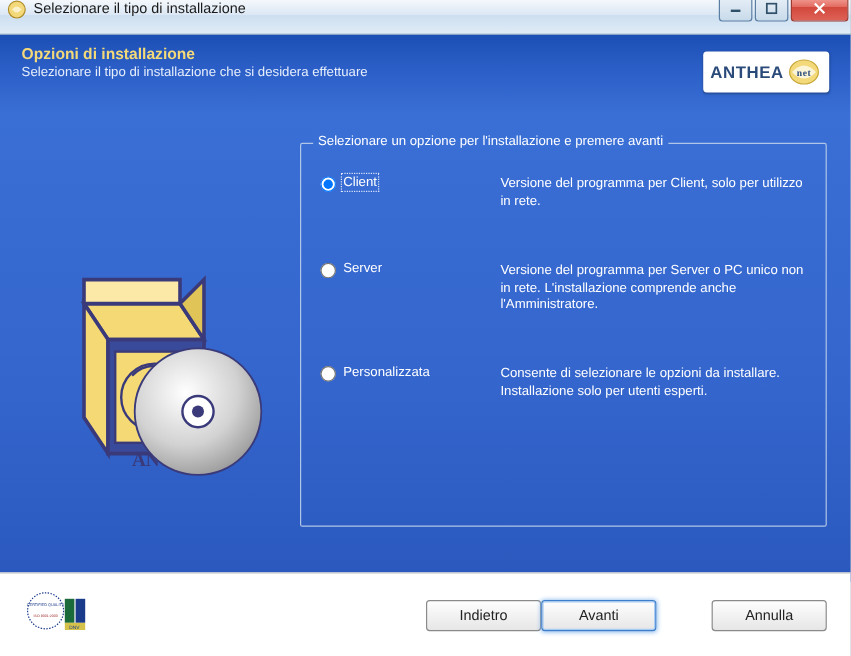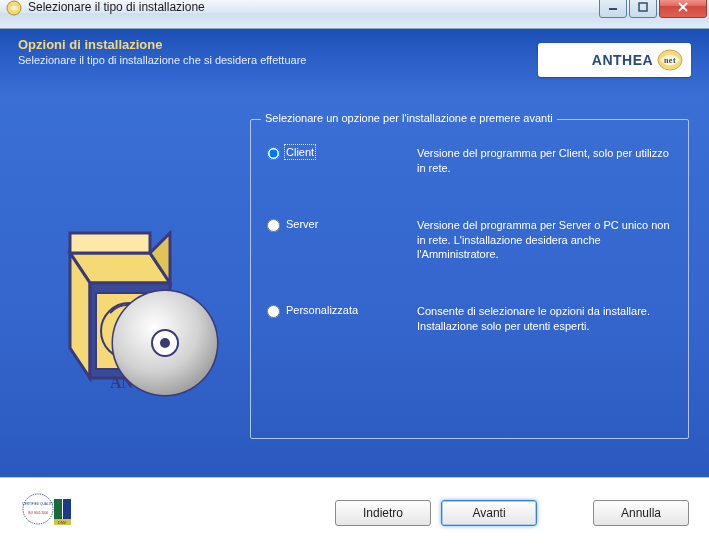--- a/index.html
+++ b/index.html
@@ -12,38 +12,38 @@
   .win-btn{width:28px;height:20px;border:1px solid #5b7fa3;border-radius:0 0 3px 3px;margin-left:2px;display:flex;align-items:center;justify-content:center;background:linear-gradient(to bottom,#e8f0f8,#c8daea);cursor:pointer;}
   .win-btn.min{width:26px;}
   .win-btn.max{width:26px;}
   .win-btn.close{width:46px;background:linear-gradient(to bottom,#f6a7a0 0%,#e2695e 45%,#d2483c 46%,#de6257 100%);border-color:#9d3b32;}
   .win-btn svg{display:block;}
   
   .header-band{height:58px;background:linear-gradient(to bottom,#1b4fb4 0%,#2a5ec6 40%,#3a6fd6 100%);color:#fff;padding:8px 18px 0 18px;display:flex;position:relative;}
   .header-left{flex:1;}
   .header-title{font-weight:bold;font-size:13px;color:#f4d978;}
   .header-sub{font-size:11px;color:#e6eefc;margin-top:2px;}
-  .brand-badge{width:105px;height:34px;background:#fff;border-radius:3px;display:flex;align-items:center;justify-content:center;margin-top:6px;font-weight:bold;color:#2a4a7a;font-size:14px;letter-spacing:0.5px;box-shadow:0 1px 2px rgba(0,0,0,.3);padding-left:48px;}
+  .brand-badge{width:105px;height:34px;background:#fff;border-radius:3px;display:flex;align-items:center;justify-content:center;margin-top:6px;font-weight:bold;color:#2a4a7a;font-size:14px;letter-spacing:0.5px;box-shadow:0 1px 2px rgba(0,0,0,.3);}
   .brand-badge .net{display:inline-flex;align-items:center;justify-content:center;width:30px;height:26px;margin-left:2px;font-family:Liberation Serif, serif;}
   
   .body-area{height:390px;background:linear-gradient(to bottom,#3a6fd6 0%,#3465cc 60%,#2a58bd 100%);display:flex;padding:16px 20px 0 20px;box-sizing:border-box;}
   .art-col{width:230px;display:flex;align-items:center;justify-content:center;}
   .fieldset{flex:1;border:1px solid #b0c6e8;border-radius:2px;padding:26px 16px 16px 16px;position:relative;margin-top:8px;height:320px;box-sizing:border-box;}
   .fieldset-legend{position:absolute;top:-8px;left:10px;padding:0 4px;color:#fff;font-size:11px;background:linear-gradient(to bottom,#3a6fd6,#3a6fd6);}
   .opt-row{display:flex;margin-bottom:42px;}
   .opt-radio-cell{width:150px;display:flex;align-items:flex-start;}
   .opt-radio-cell input{margin:1px 6px 0 0;}
   .opt-radio-cell label{color:#fff;font-size:11px;}
   .opt-radio-cell label.sel{outline:1px dotted #dfe8f8;outline-offset:1px;}
   .opt-desc{flex:1;color:#fff;font-size:11px;line-height:1.35;}
   
   .footer{position:absolute;left:0;right:0;bottom:0;height:70px;background:#fff;border-top:1px solid #c8c8c8;display:flex;align-items:center;padding:0 20px;box-sizing:border-box;}
   .cert-logo{width:56px;height:44px;display:flex;align-items:center;justify-content:center;}
   .footer-spacer{flex:1;}
-  .btn{width:96px;height:26px;background:linear-gradient(to bottom,#fefefe,#e6e6e6);border:1px solid #8a8a8a;border-radius:3px;font-size:12px;color:#222;cursor:pointer;margin-left:10px;}
+  .btn{width:96px;height:26px;background:linear-gradient(to bottom,#fefefe,#e6e6e6);border:1px solid #8a8a8a;border-radius:3px;font-size:12px;color:#222;cursor:pointer;}
   .btn.default{border:1px solid #3d7ecb;box-shadow:0 0 0 1px #a8ccf4 inset,0 0 4px #7db2ea;}
   .btn-gap{width:46px;}
 </style>
 </head>
 <body>
 
 <div class="window">
 
   <div class="titlebar">
     <span class="app-icon">
@@ -127,21 +127,21 @@
           <label class="sel">Client</label>
         </div>
         <div class="opt-desc">Versione del programma per Client, solo per utilizzo in rete.</div>
       </div>
 
       <div class="opt-row">
         <div class="opt-radio-cell">
           <input type="radio" name="itype" style="">
           <label>Server</label>
         </div>
-        <div class="opt-desc">Versione del programma per Server o PC unico non in rete. L'installazione desidera anche l'Amministratore.</div>
+        <div class="opt-desc">Versione del programma per Server o PC unico non in rete. L'installazione comprende anche l'Amministratore.</div>
       </div>
 
       <div class="opt-row" style="margin-bottom:16px">
         <div class="opt-radio-cell">
           <input type="radio" name="itype" style="">
           <label>Personalizzata</label>
         </div>
         <div class="opt-desc">Consente di selezionare le opzioni da installare. Installazione solo per utenti esperti.</div>
       </div>
     </div>

